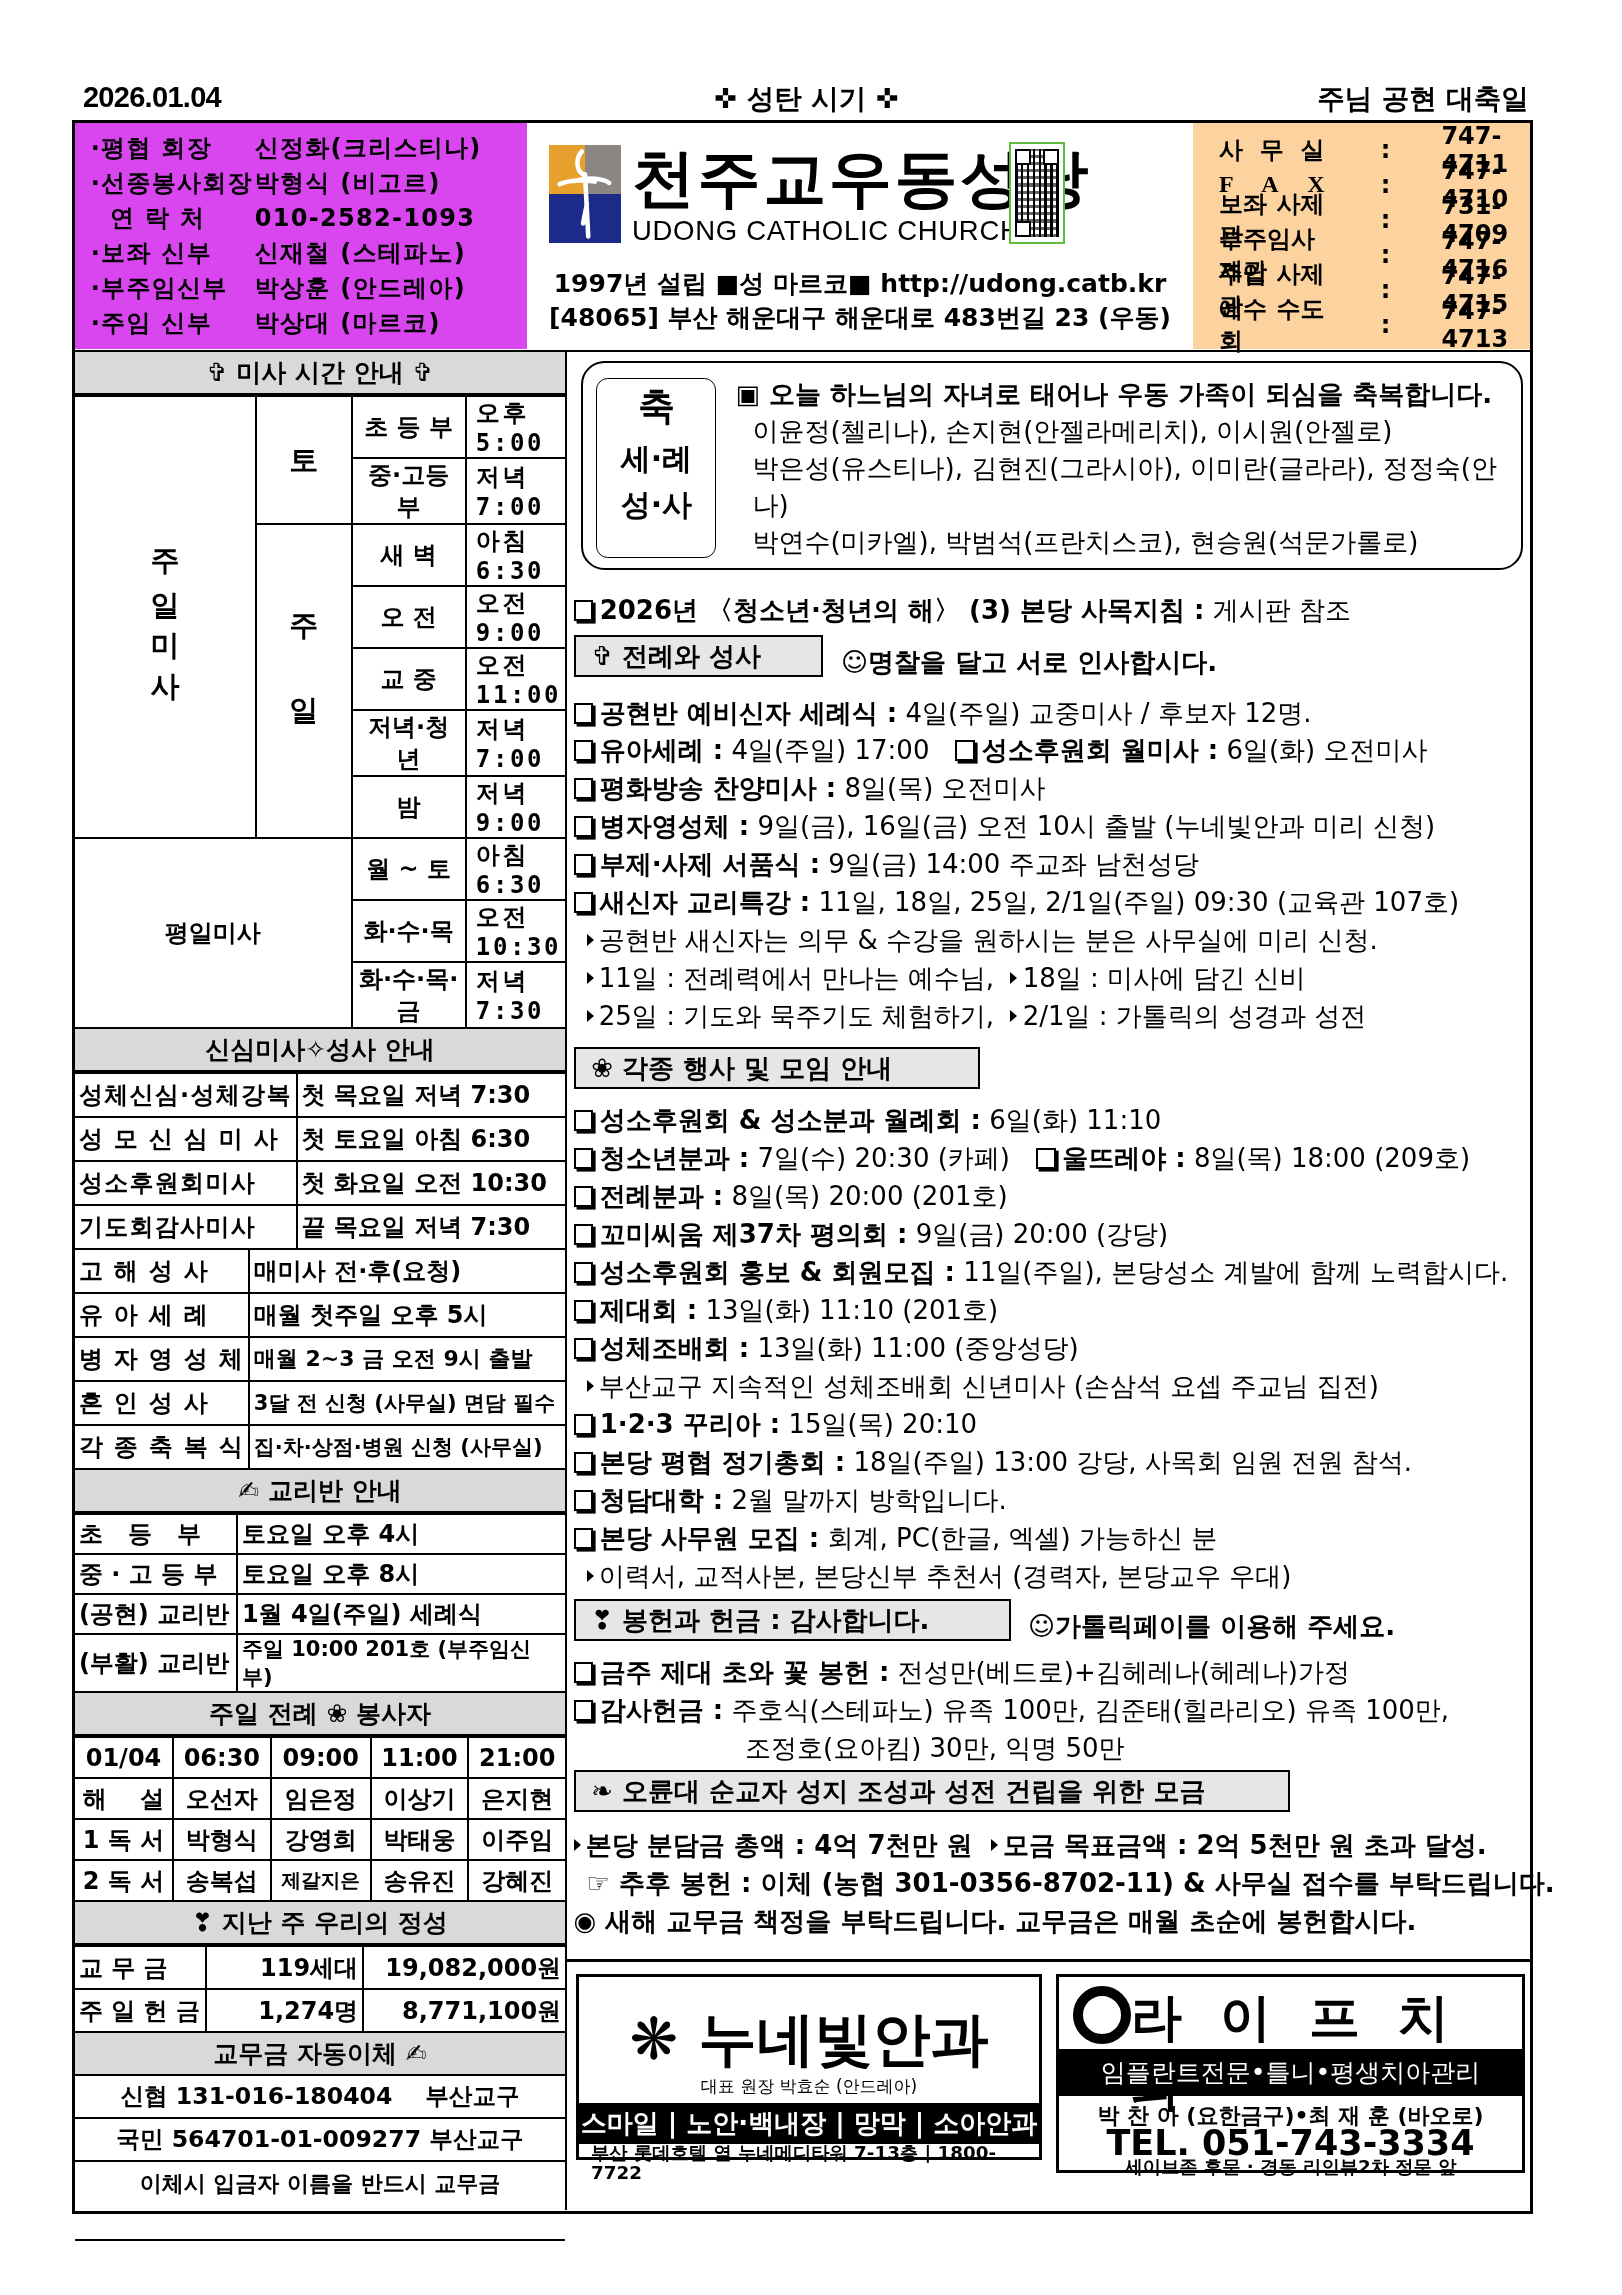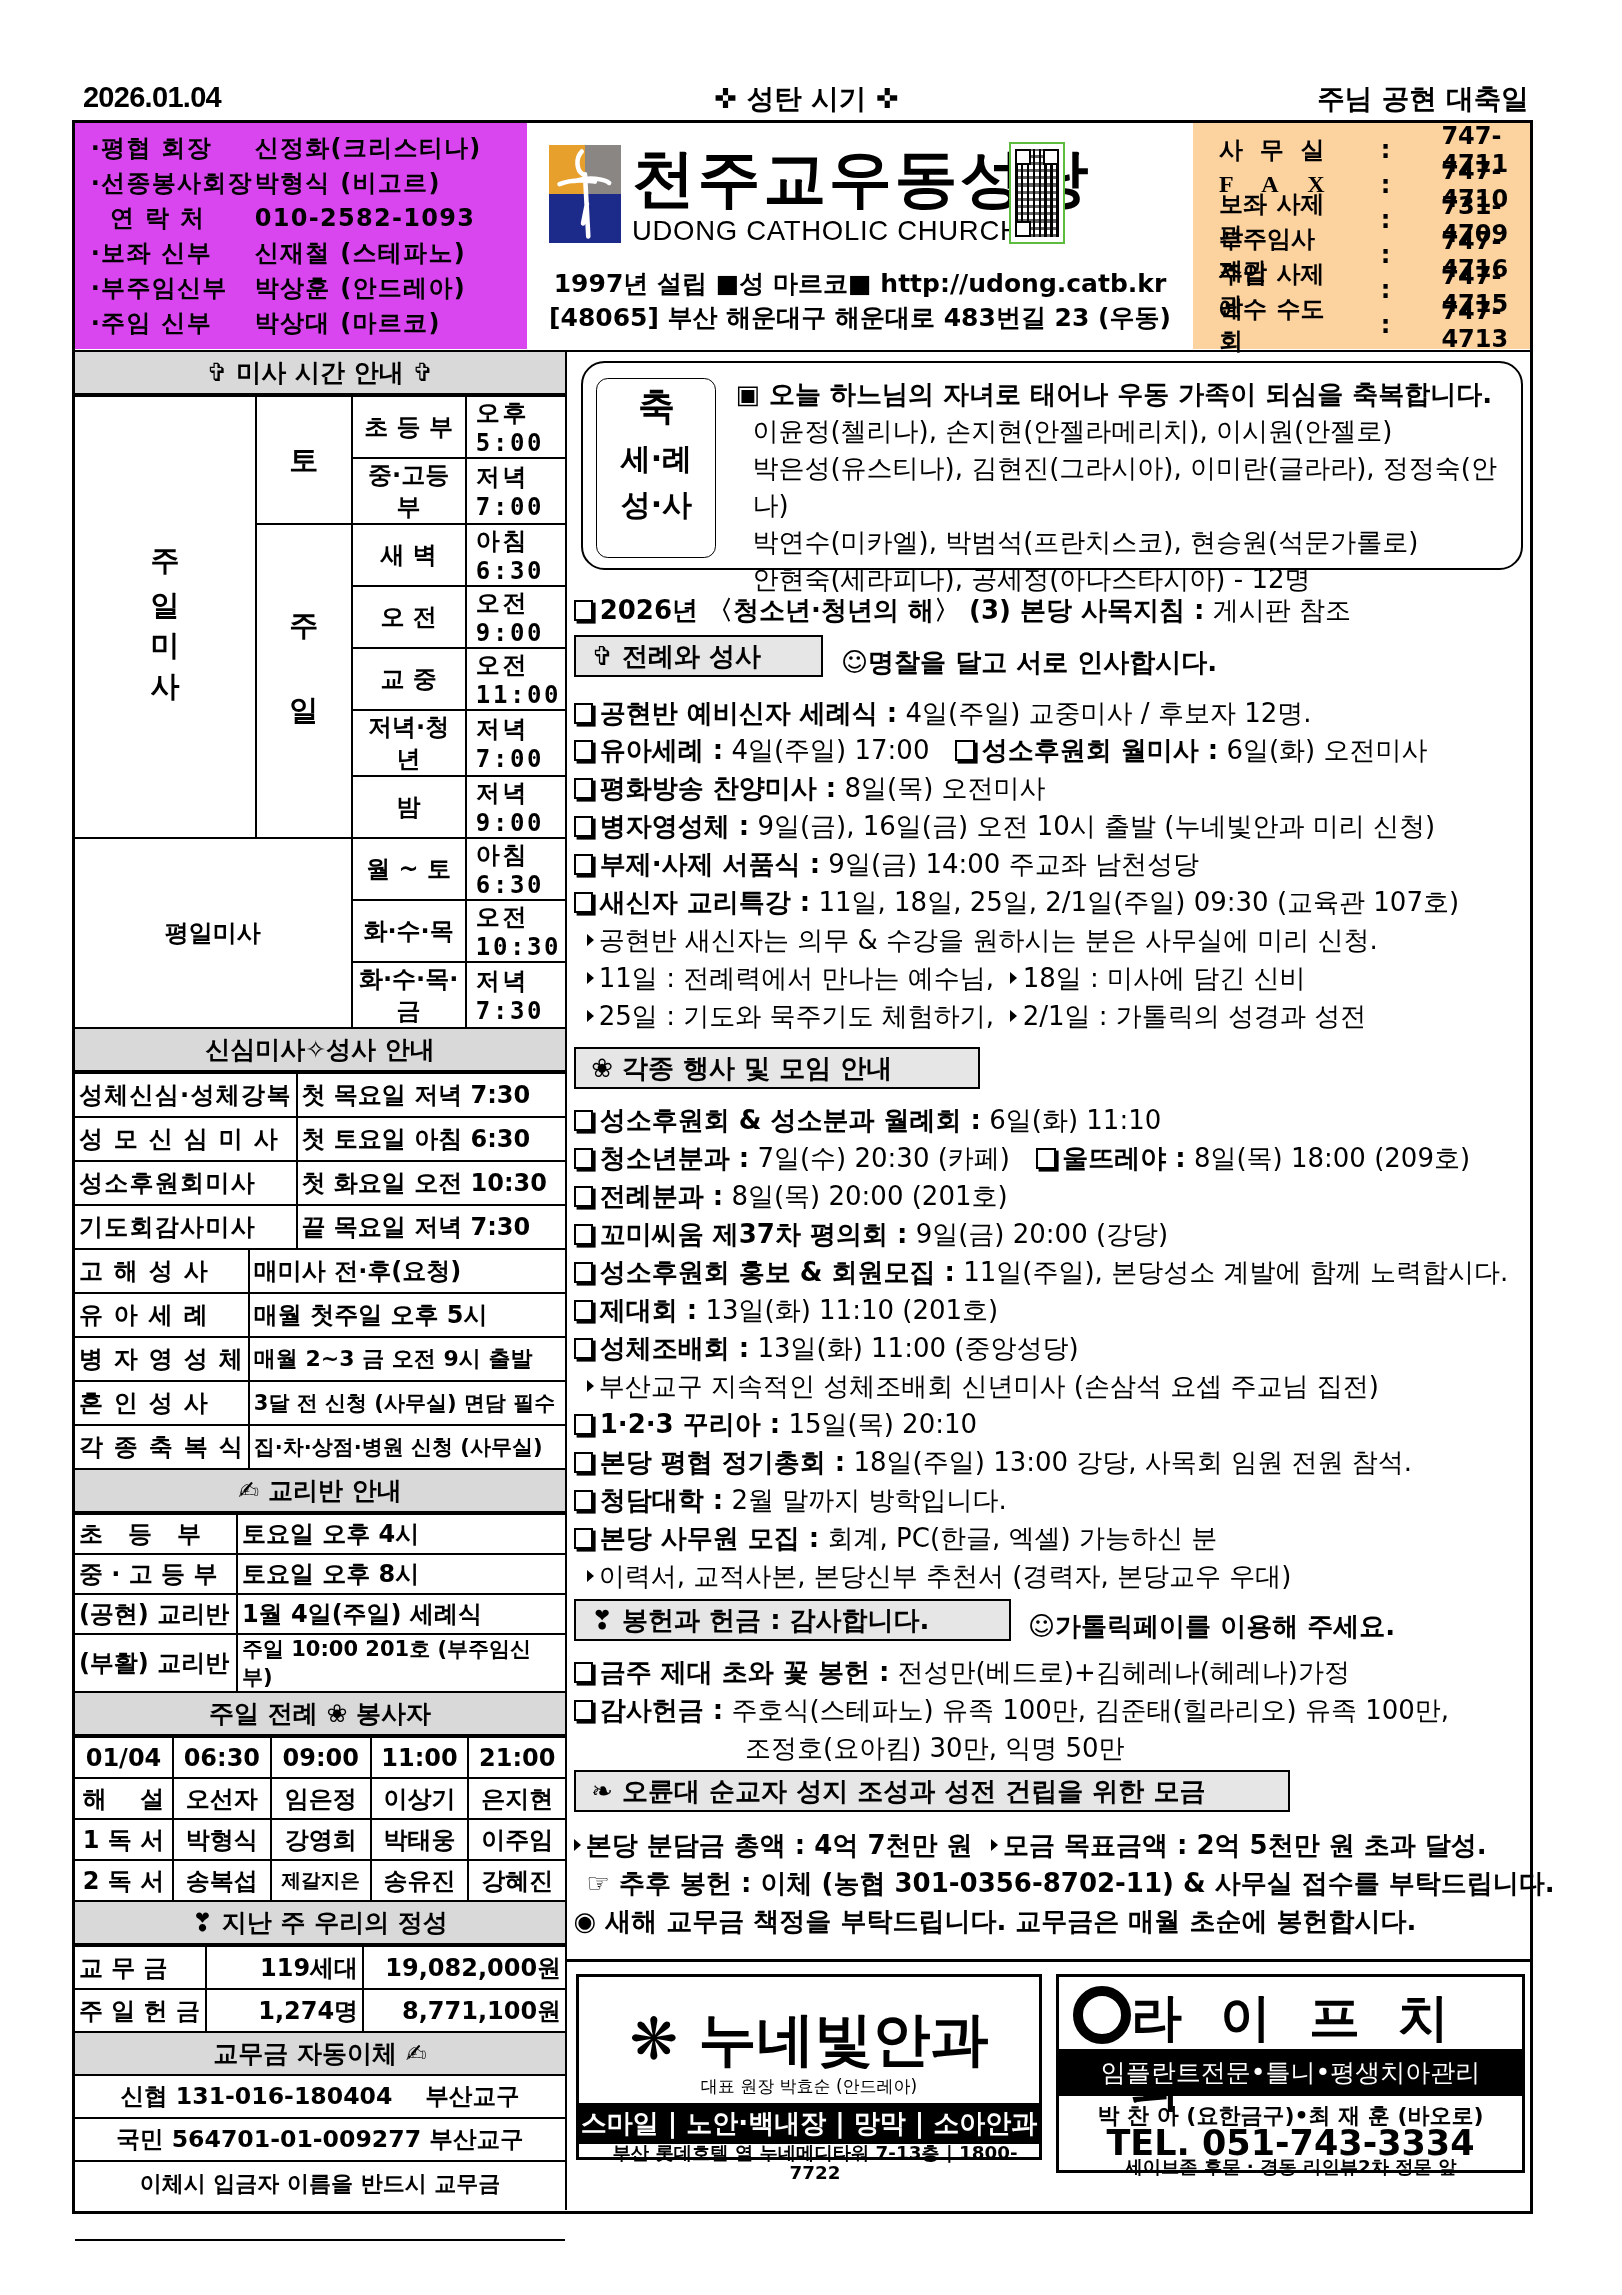--- a/index.html
+++ b/index.html
@@ -69,21 +69,21 @@
   .sub{position:absolute;left:19.6px;font-size:26px;white-space:nowrap;}
   .tri{display:inline-block;width:0;height:0;border-top:6.5px solid transparent;border-bottom:6.5px solid transparent;border-left:7.9px solid #000;margin-right:5.2px;vertical-align:2.6px;}
   .sec-box{position:absolute;left:6.5px;height:42px;background:#E6E6E6;border:2px solid #000;box-sizing:border-box;font-size:26px;font-weight:bold;line-height:38px;padding-left:15.7px;white-space:nowrap;}
   .side-note{position:absolute;font-size:26px;font-weight:bold;white-space:nowrap;}
 
   
   .ad-nune{left:576px;top:1974px;width:466px;height:186px;border:3.3px solid #000;box-sizing:border-box;}
   .ad-nune .logo{position:absolute;left:0;right:0;top:23.6px;text-align:center;font-size:58px;font-weight:bold;}
   .ad-nune .rep{position:absolute;left:0;right:0;top:98px;text-align:center;font-size:17px;}
   .ad-nune .bar{position:absolute;left:0;right:0;top:126px;height:41px;background:#000;color:#fff;text-align:center;font-size:26px;font-weight:bold;line-height:41px;}
-  .ad-nune .addr{position:absolute;left:0;right:0;top:166px;height:19.6px;text-align:center;font-size:18.3px;line-height:19.6px;font-weight:bold;padding-left:12px;}
+  .ad-nune .addr{position:absolute;left:0;right:0;top:166px;height:19.6px;font-size:18.3px;line-height:19.6px;font-weight:bold;padding-left:12px;}
   .ad-life{left:1056px;top:1974px;width:469px;height:199px;border:3.3px solid #000;box-sizing:border-box;}
   .ad-life .name{position:absolute;left:72px;right:0;top:6.5px;font-size:51px;font-weight:bold;letter-spacing:38px;}
   .ad-life .emblem{position:absolute;left:14.4px;top:9.2px;width:38px;height:38px;border-radius:50%;border:10.5px solid #000;box-sizing:content-box;background:#fff;}
   .ad-life .bar{position:absolute;left:0;right:0;top:72px;height:47px;background:#000;color:#fff;text-align:center;font-size:25px;line-height:47px;}
   .ad-life .docs{position:absolute;left:0;right:0;top:124px;text-align:center;font-size:22px;font-weight:bold;}
   .ad-life .tel{position:absolute;left:0;right:0;top:149px;text-align:center;font-size:35px;font-weight:bold;line-height:35px;}
   .ad-life .loc{position:absolute;left:0;right:0;top:177px;text-align:center;font-size:18.3px;font-weight:bold;}
   .hr-bottom{left:567px;top:1959px;width:963px;height:3.3px;background:#000;}
 </style>
 </head>
@@ -393,21 +393,20 @@
     <div class="bbox-real" style="border:1.3px solid #000;border-radius:11.8px;width:118px;left:13px;text-align:center;">
       <div style="font-size:37px;font-weight:bold;margin-top:6.5px;line-height:43px">축</div>
       <div style="font-size:30px;font-weight:bold;margin-top:10.5px">세·례</div>
       <div style="font-size:30px;font-weight:bold;margin-top:5.2px">성·사</div>
     </div>
     <div class="bap-text">
       <div class="head">▣ 오늘 하느님의 자녀로 태어나 우동 가족이 되심을 축복합니다.</div>
       <div class="names">이윤정(첼리나), 손지현(안젤라메리치), 이시원(안젤로)</div>
       <div class="names">박은성(유스티나), 김현진(그라시아), 이미란(글라라), 정정숙(안나)</div>
       <div class="names">박연수(미카엘), 박범석(프란치스코), 현승원(석문가롤로)</div>
-      <div class="names">안현숙(세라피나), 공세정(아나스타시아) - 12명</div>
     </div>
   </div>
 
   <div class="item" style="top:241px"><span class="chk"></span><span class="b">2026년 〈청소년·청년의 해〉 (3) 본당 사목지침 :</span><span> 게시판 참조</span></div>
 
   <div class="sec-box" style="top:283px;width:249px">✞ 전례와 성사</div>
   <div class="side-note" style="left:274px;top:293px">☺명찰을 달고 서로 인사합시다.</div>
 
   <div class="item" style="top:344px"><span class="chk"></span><span class="b">공현반 예비신자 세례식 :</span><span> 4일(주일) 교중미사 / 후보자 12명.</span></div>
   <div class="item" style="top:381px"><span class="chk"></span><span class="b">유아세례 :</span><span> 4일(주일) 17:00</span><span style="display:inline-block;width:26px"></span><span class="chk"></span><span class="b">성소후원회 월미사 :</span><span> 6일(화) 오전미사</span></div>

